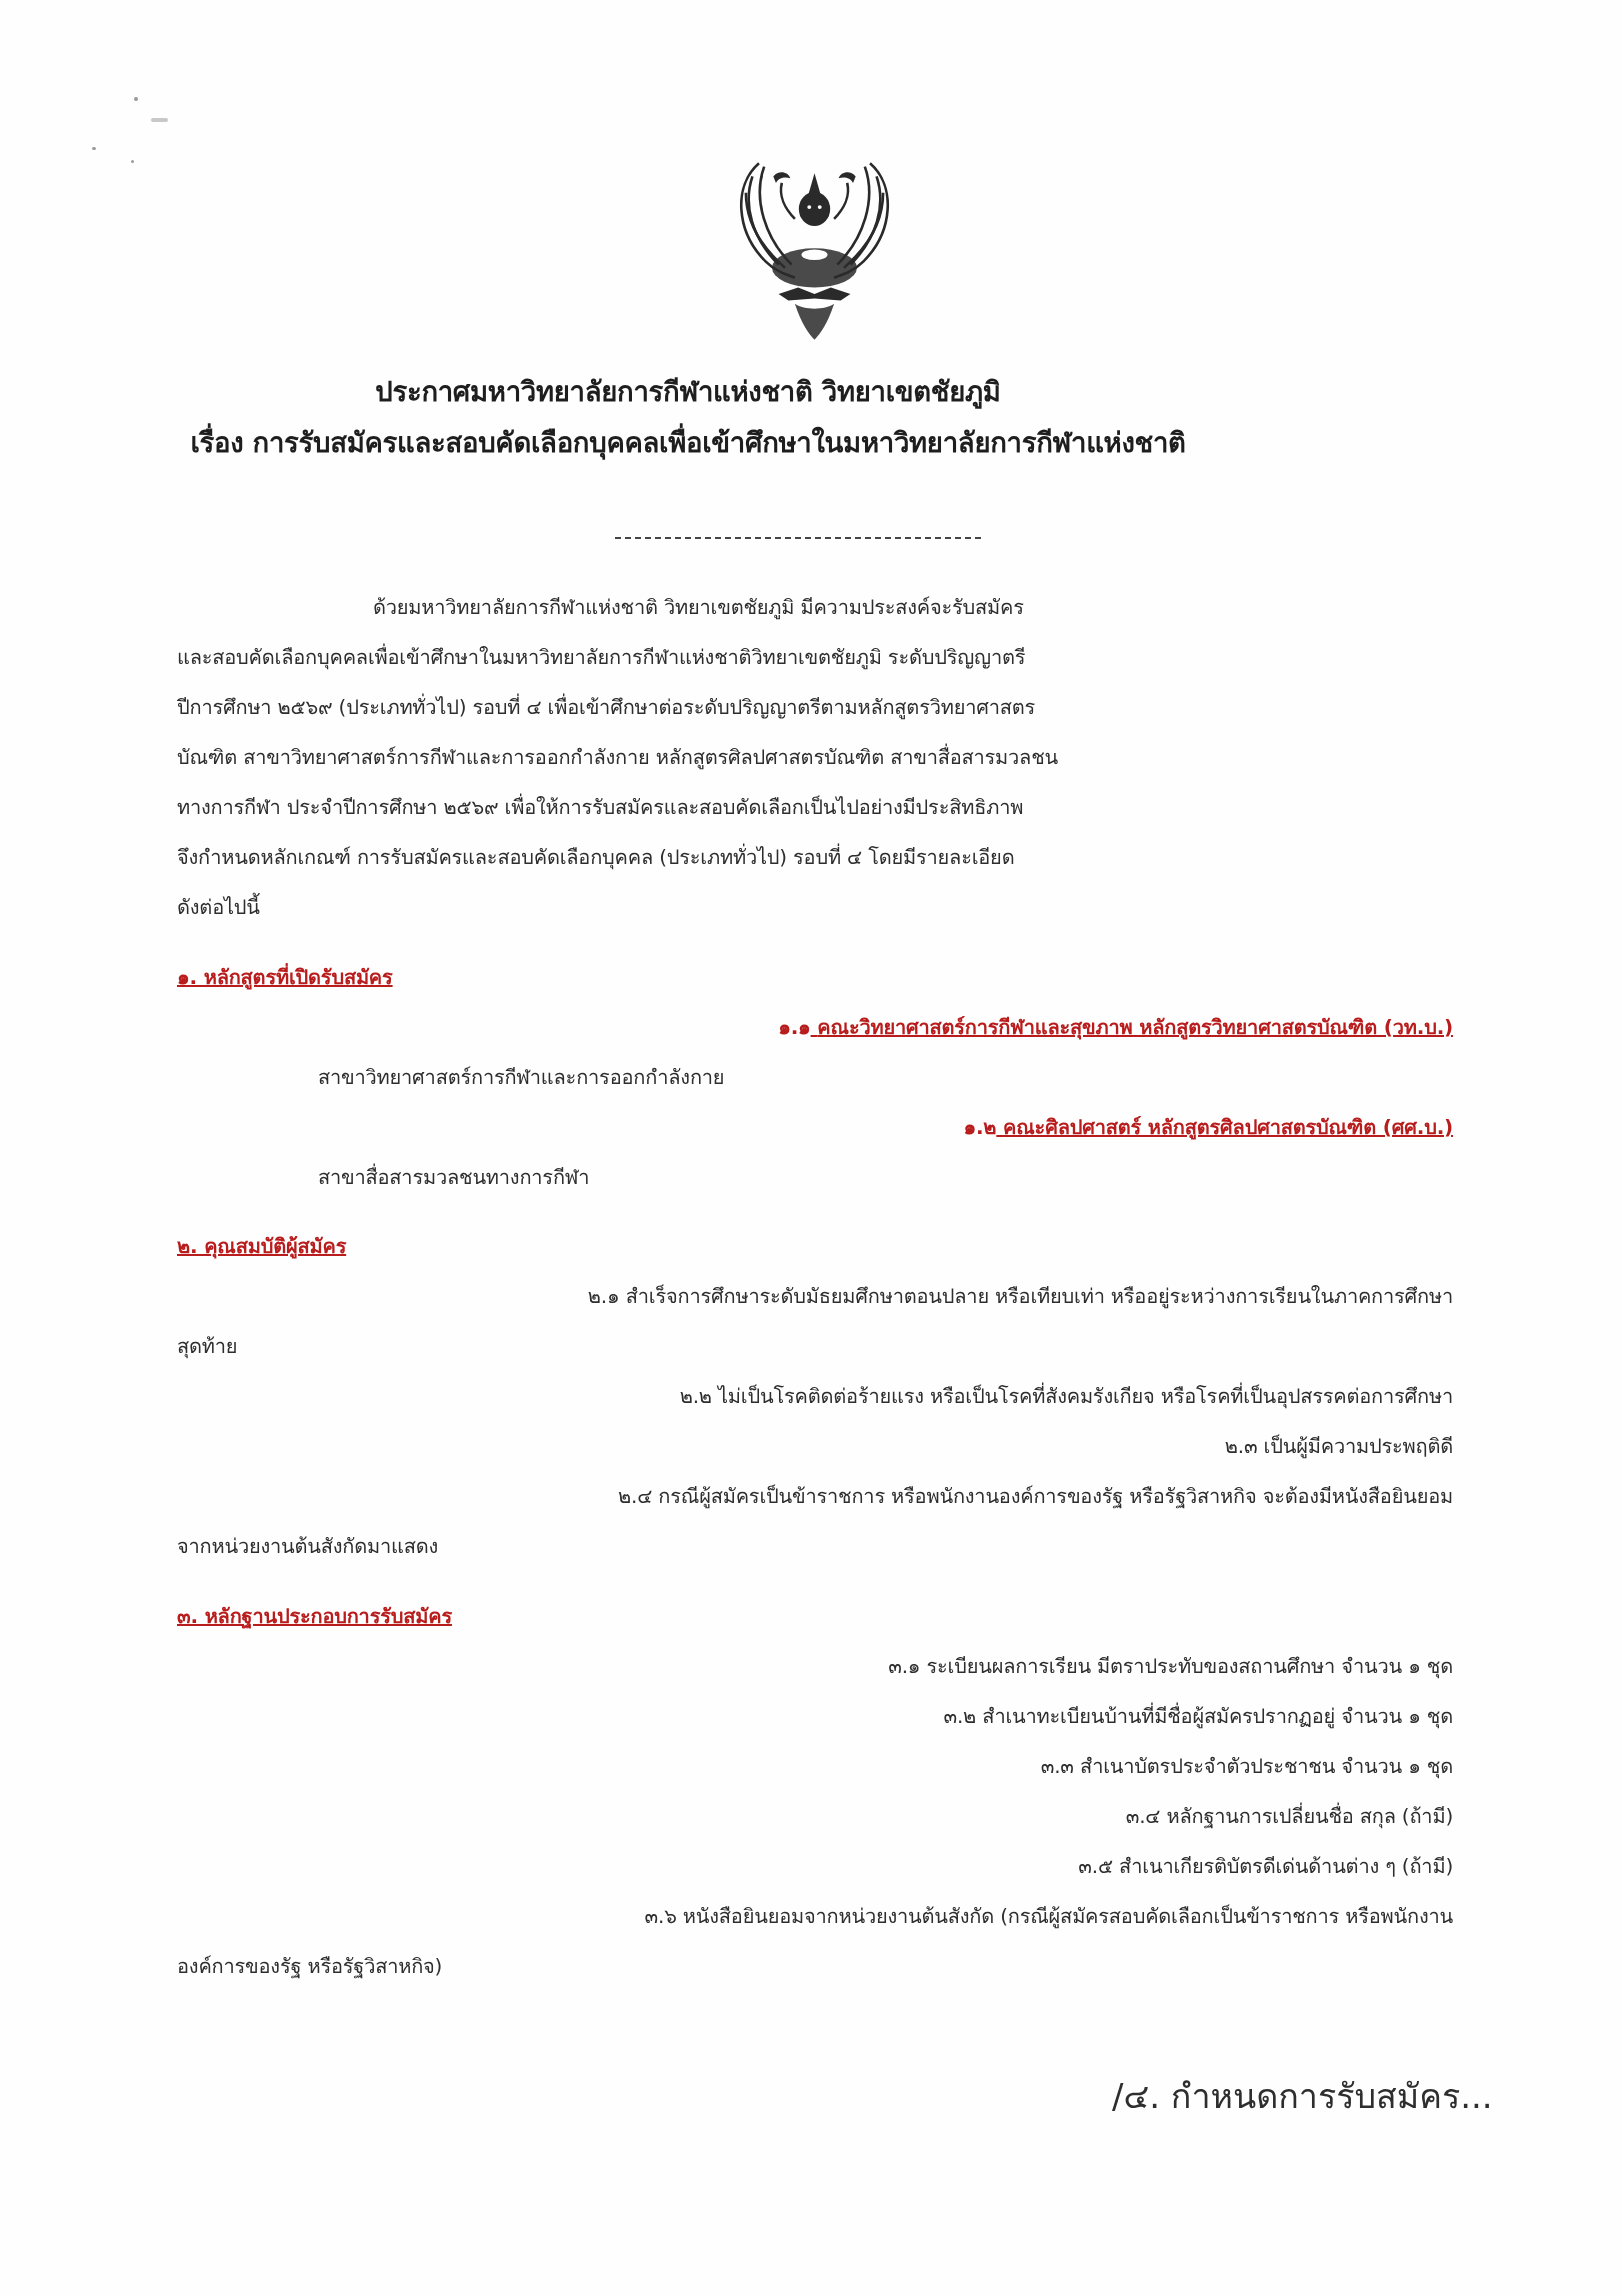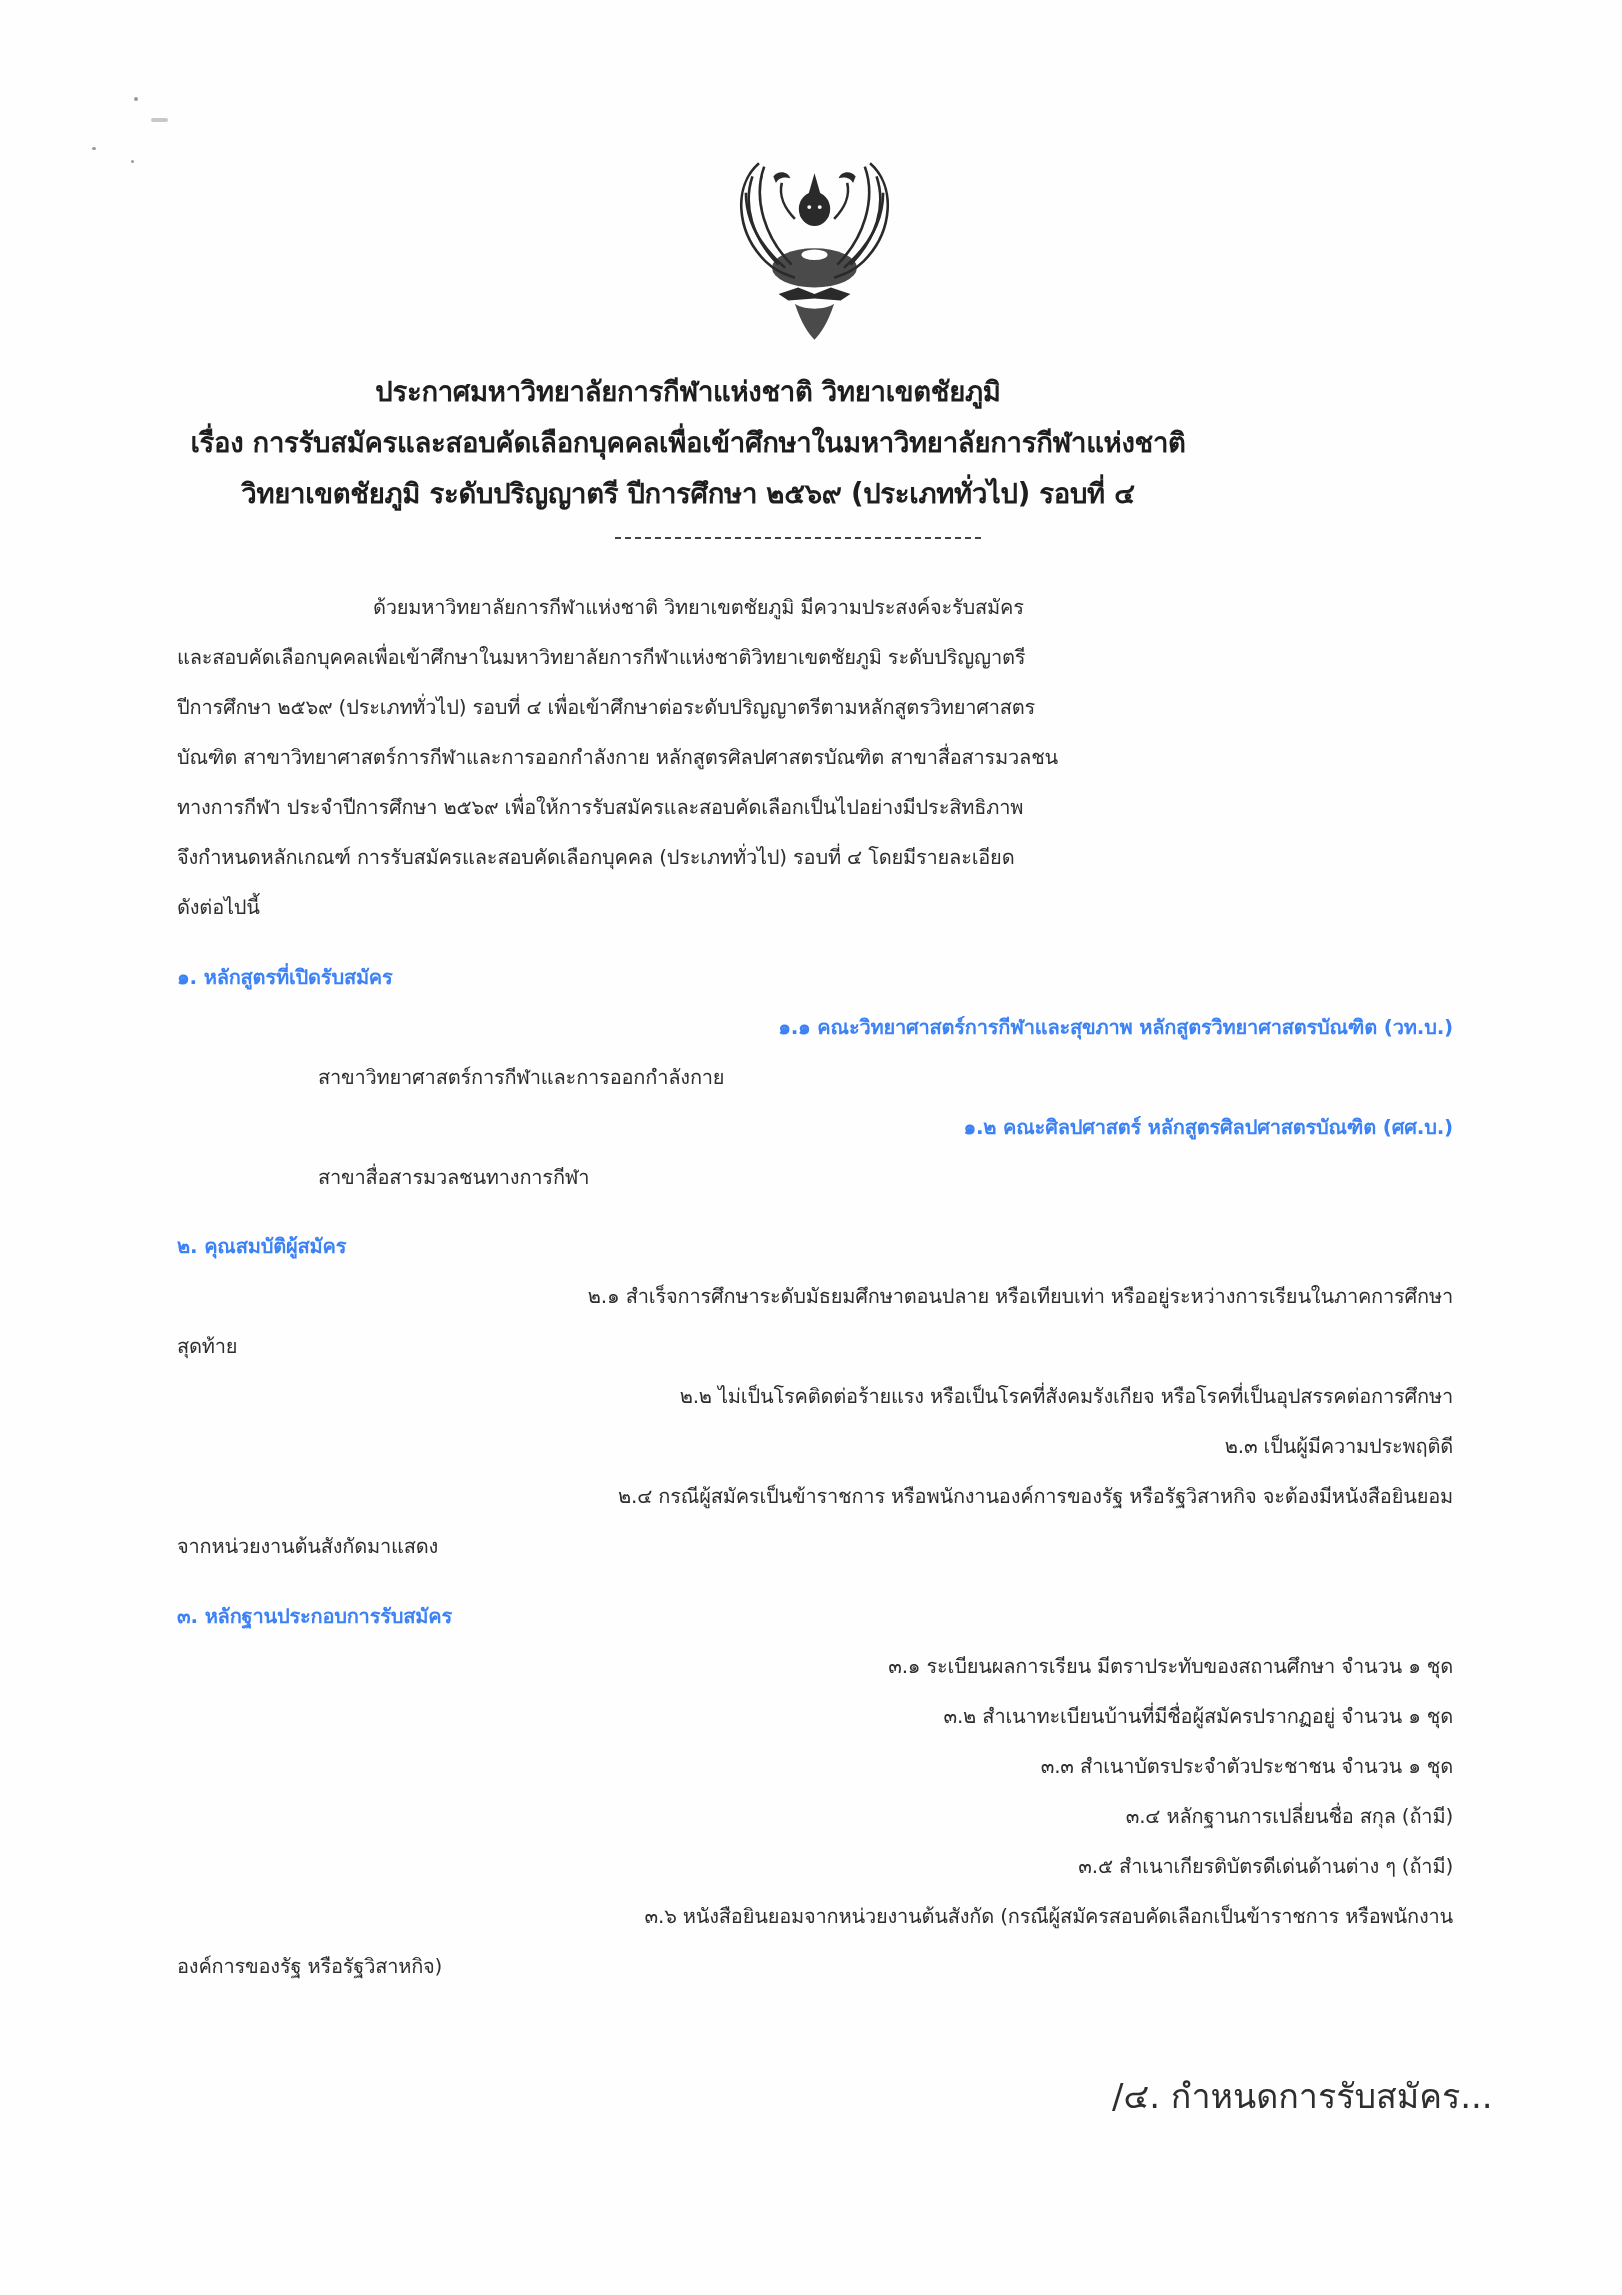--- a/index.html
+++ b/index.html
@@ -22,21 +22,21 @@
     border-top: 2px dashed #444;
   }
   .body {
     position: absolute; left: 177px; top: 582px; width: 1276px;
     font-size: 20px; line-height: 50px; color: #2e2e2e;
   }
   .line { white-space: nowrap; height: 50px; letter-spacing: -0.2px; }
   .indent-para { padding-left: 196px; }
   .indent-1 { padding-left: 72px; text-align: right; }
   .indent-2 { padding-left: 141px; }
-  .heading { font-weight: bold; color: #3b82f6; }
+  .heading { font-weight: bold; color: #b91c1c; text-decoration: underline; }
   .gap { height: 19.6px; }
   .num { display: inline-block; min-width: 65px; }
   .footer-note {
     position: absolute; left: 1112px; top: 2069px; font-size: 34px; color: #2e2e2e;
     white-space: nowrap;
   }
 </style>
 </head>
 <body>
 
@@ -81,21 +81,20 @@
       <ellipse cx="155" cy="140" rx="28" ry="14"></ellipse>
       <ellipse cx="155" cy="165" rx="20" ry="8"></ellipse>
       <circle cx="147" cy="92" r="3"></circle>
       <circle cx="163" cy="92" r="3"></circle>
     </g>
   </svg>
 
   <div class="title-block">
     <div class="title-line">ประกาศมหาวิทยาลัยการกีฬาแห่งชาติ วิทยาเขตชัยภูมิ</div>
     <div class="title-line">เรื่อง  การรับสมัครและสอบคัดเลือกบุคคลเพื่อเข้าศึกษาในมหาวิทยาลัยการกีฬาแห่งชาติ</div>
-    <div class="title-line">วิทยาเขตชัยภูมิ ระดับปริญญาตรี ปีการศึกษา ๒๕๖๙ (ประเภททั่วไป) รอบที่ ๔</div>
   </div>
   <div class="title-rule"></div>
 
   <div class="body">
     <div class="line indent-para">ด้วยมหาวิทยาลัยการกีฬาแห่งชาติ วิทยาเขตชัยภูมิ มีความประสงค์จะรับสมัคร</div>
     <div class="line">และสอบคัดเลือกบุคคลเพื่อเข้าศึกษาในมหาวิทยาลัยการกีฬาแห่งชาติวิทยาเขตชัยภูมิ ระดับปริญญาตรี</div>
     <div class="line">ปีการศึกษา ๒๕๖๙ (ประเภททั่วไป) รอบที่ ๔ เพื่อเข้าศึกษาต่อระดับปริญญาตรีตามหลักสูตรวิทยาศาสตร</div>
     <div class="line">บัณฑิต สาขาวิทยาศาสตร์การกีฬาและการออกกำลังกาย หลักสูตรศิลปศาสตรบัณฑิต สาขาสื่อสารมวลชน</div>
     <div class="line">ทางการกีฬา ประจำปีการศึกษา ๒๕๖๙ เพื่อให้การรับสมัครและสอบคัดเลือกเป็นไปอย่างมีประสิทธิภาพ</div>
     <div class="line">จึงกำหนดหลักเกณฑ์ การรับสมัครและสอบคัดเลือกบุคคล (ประเภททั่วไป) รอบที่ ๔ โดยมีรายละเอียด</div>

